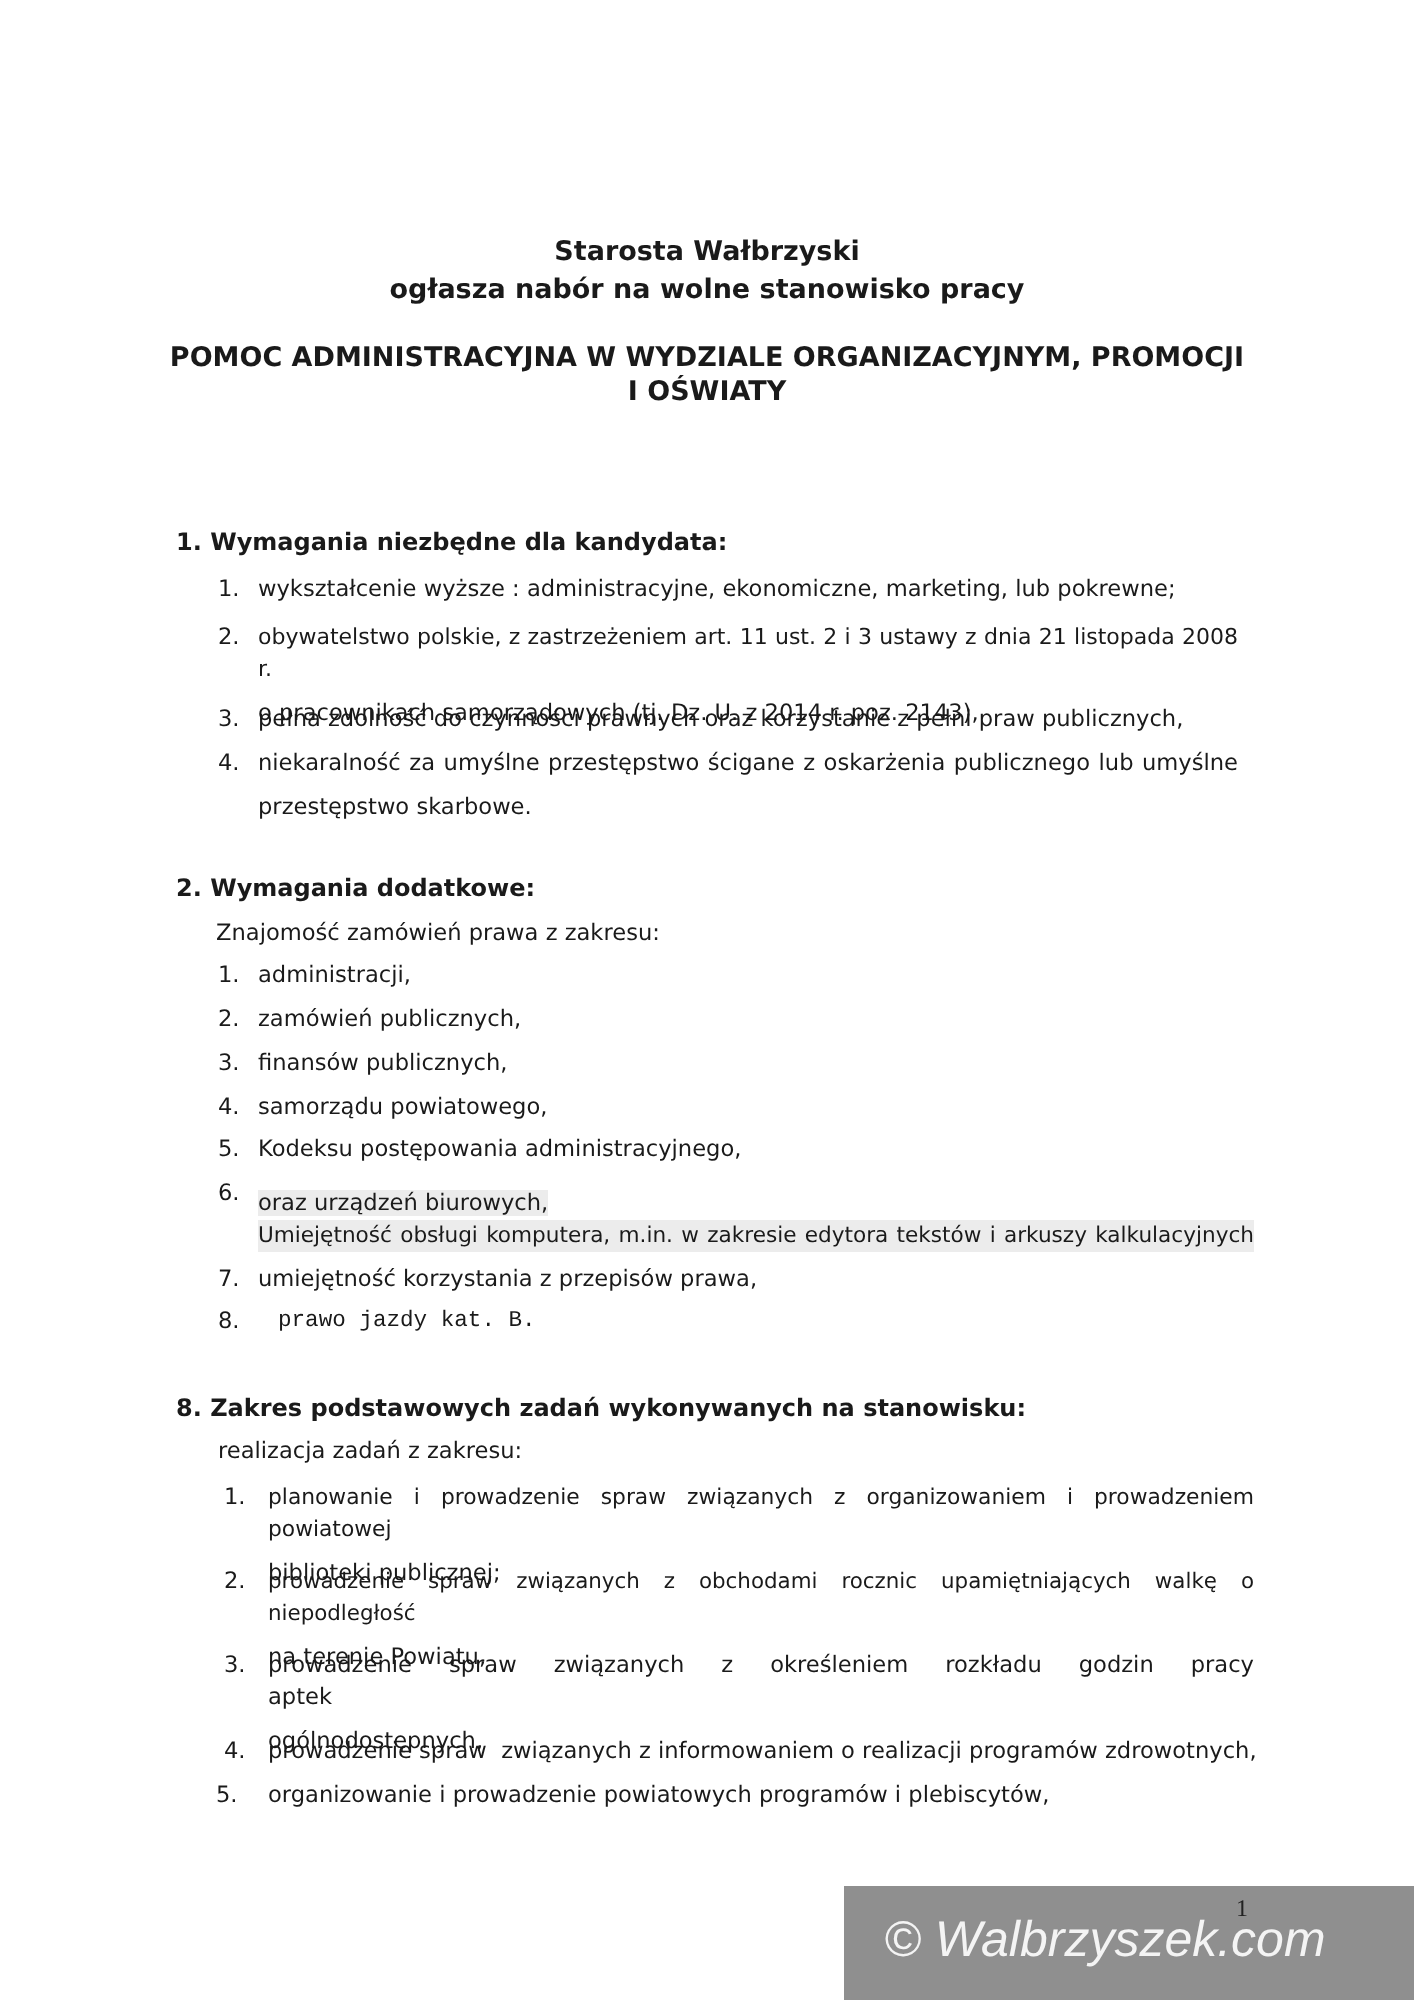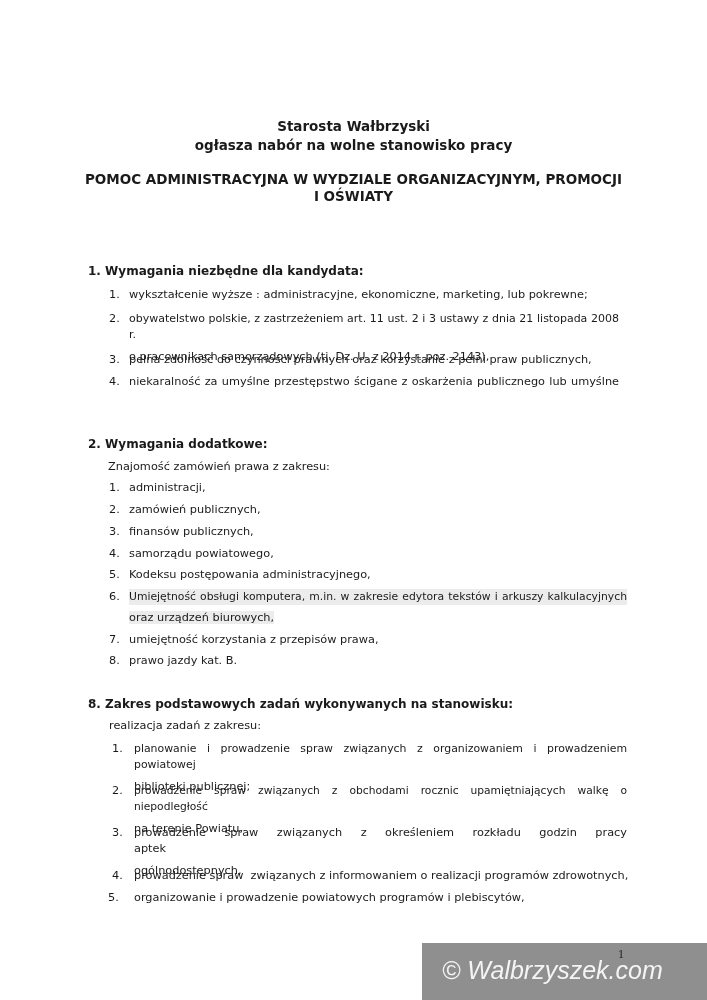--- a/index.html
+++ b/index.html
@@ -63,20 +63,21 @@
   <div class="li" style="top:352px;">
     <span class="num" style="left:109px;">3.</span>
     <span class="txt" style="left:129px; width:490px;">
         <span class="line"> pełna zdolność do czynności prawnych oraz korzystanie z pełni praw publicznych,</span>
       </span>
   </div>
   <div class="li" style="top:374px;">
     <span class="num" style="left:109px;">4.</span>
     <span class="txt" style="left:129px; width:490px;">
       <span class="line j">niekaralność za umyślne przestępstwo ścigane z oskarżenia publicznego lub umyślne</span>
+      <span class="line" style="margin-top:6px;">przestępstwo skarbowe.</span>
     </span>
   </div>
 
   <div class="sec-head" style="top:436px;">2. Wymagania dodatkowe:</div>
   <div class="intro" style="left:108px; top:459px;">Znajomość zamówień prawa z zakresu:</div>
 
   <div class="li" style="top:480px;">
     <span class="num" style="left:109px;">1.</span>
     <span class="txt" style="left:129px; width:490px;">
         <span class="line">administracji,</span>
@@ -102,33 +103,33 @@
   </div>
   <div class="li" style="top:567px;">
     <span class="num" style="left:109px;">5.</span>
     <span class="txt" style="left:129px; width:490px;">
         <span class="line">Kodeksu postępowania administracyjnego,</span>
       </span>
   </div>
   <div class="li" style="top:589px;">
     <span class="num" style="left:109px;">6.</span>
     <span class="txt" style="left:129px; width:498px;">
+      <span class="line" style="margin-top:5px;"><span class="hl">oraz urządzeń biurowych,</span></span>
       <span class="line j hl" style="font-size:10.8px;">Umiejętność obsługi komputera, m.in. w zakresie edytora tekstów i arkuszy kalkulacyjnych</span>
-      <span class="line" style="margin-top:5px;"><span class="hl">oraz urządzeń biurowych,</span></span>
     </span>
   </div>
   <div class="li" style="top:632px;">
     <span class="num" style="left:109px;">7.</span>
     <span class="txt" style="left:129px; width:490px;">
         <span class="line">umiejętność korzystania z przepisów prawa,</span>
       </span>
   </div>
   <div class="li" style="top:653px;">
     <span class="num" style="left:109px;">8.</span>
-    <span class="txt" style="left:129px; width:490px;">
+    <span class="txt" style="left:139px; width:490px;font-family:Liberation Mono, monospace;">
         <span class="line">prawo jazdy kat. B.</span>
       </span>
   </div>
 
   <div class="sec-head" style="top:696px;">8. Zakres podstawowych zadań wykonywanych na stanowisku:</div>
   <div class="intro" style="left:109px; top:718px;">realizacja zadań z zakresu:</div>
 
   <div class="li" style="top:741px;">
     <span class="num" style="left:112px;">1.</span>
     <span class="txt" style="left:134px; width:493px;">

